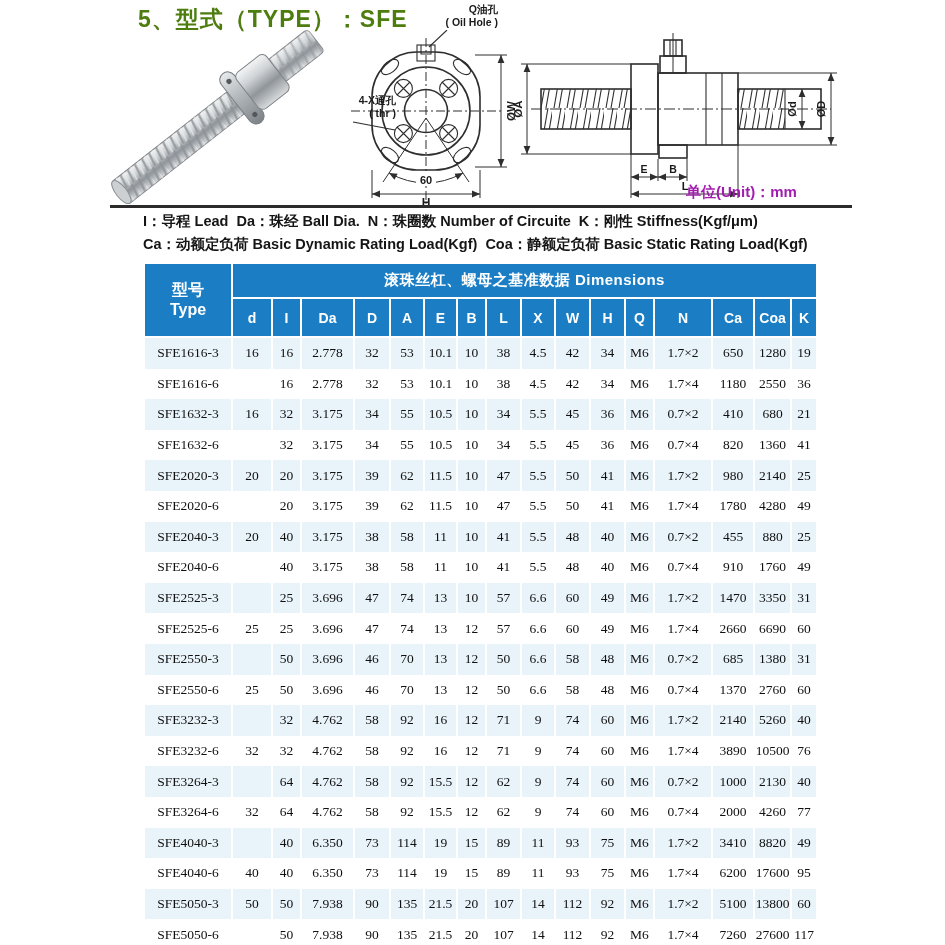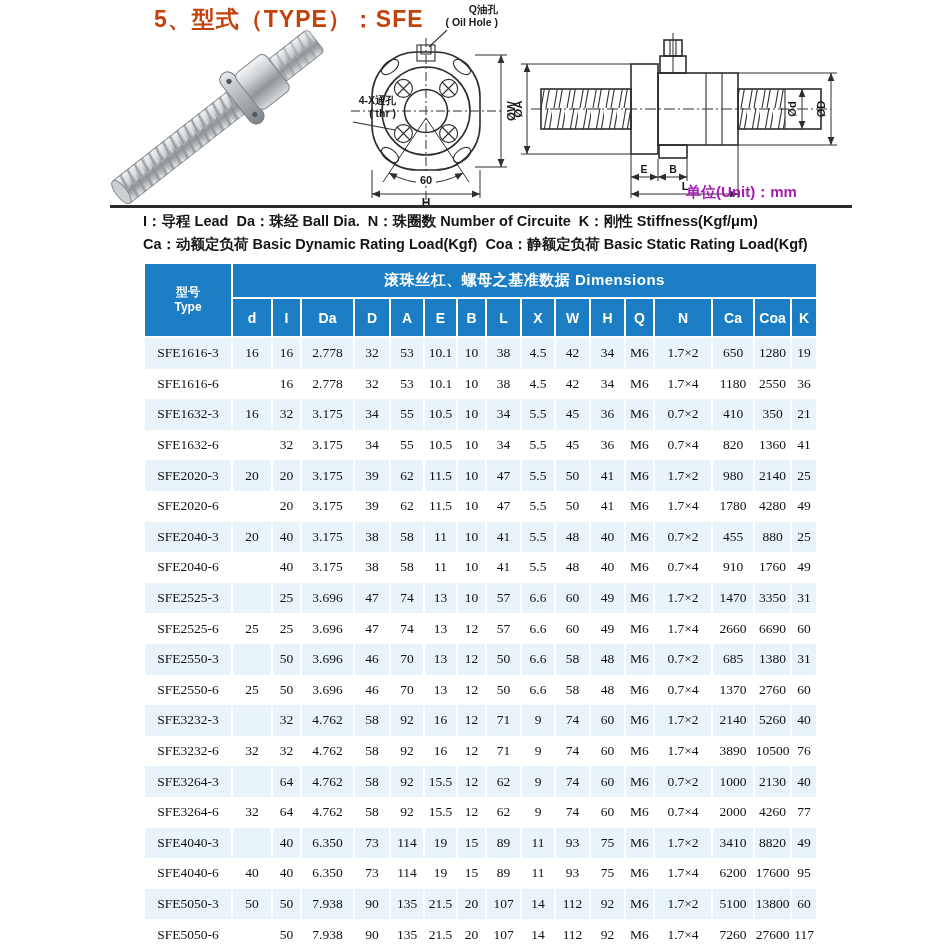--- a/index.html
+++ b/index.html
@@ -1,32 +1,32 @@
 <!DOCTYPE html>
 <html><head>
 <meta charset="utf-8">
 <style>
   html,body{margin:0;padding:0;background:#fff;}
   .page{position:relative;width:945px;height:945px;background:#fff;overflow:hidden;
         font-family:"Liberation Sans",sans-serif;color:#111;}
   .abs{position:absolute;}
-  .page-title{left:154px;top:4px;font-size:23px;font-weight:bold;letter-spacing:1px;color:#c2410c;}
+  .page-title{left:138px;top:4px;font-size:23px;font-weight:bold;letter-spacing:1px;color:#4d7c0f;}
   .fig-label{font-size:10.5px;font-weight:bold;line-height:1.2;text-align:right;color:#1a1a1a;white-space:nowrap;}
   .unit-note{left:686px;top:183px;font-size:15px;font-weight:bold;color:#a21caf;}
   .hrule{left:110px;top:205px;width:742px;height:2.5px;background:#2b2b2b;}
   .legend{left:143px;width:680px;font-size:14.5px;font-weight:bold;color:#151515;white-space:pre-wrap;}
   .legend.l1{top:212px;}
   .legend.l2{top:235px;}
 
   table.dim-table{position:absolute;left:143px;top:262px;border-collapse:collapse;table-layout:fixed;width:673px;}
   .dim-table th{background:#1b7ec5;color:#fff;border:2px solid #fff;
         font-family:"Liberation Sans",sans-serif;font-weight:bold;font-size:14px;padding:0;text-align:center;}
   .dim-table th.banner{height:33px;font-size:15px;letter-spacing:0.5px;}
   .dim-table tr.sub th{height:37px;}
-  .dim-table th.type-h{line-height:1.25;font-size:12px;}
+  .dim-table th.type-h{line-height:1.25;font-size:16px;}
   .dim-table td{height:30.6px;padding:0;text-align:center;vertical-align:middle;
         border-left:2px solid #fff;border-right:2px solid #fff;
         font-family:"Liberation Serif",serif;font-size:13.5px;color:#101010;}
   .dim-table tbody tr:nth-child(odd){background:#e9f3fa;}
   .dim-table tbody tr:nth-child(even){background:#ffffff;}
 
   svg text{font-family:"Liberation Sans",sans-serif;font-weight:bold;fill:#1a1a1a;}
   .dline{stroke:#2e2e2e;stroke-width:1.6;fill:none;}
   .tline{stroke:#2e2e2e;stroke-width:1.1;fill:none;}
   .dim{stroke:#2e2e2e;stroke-width:1;fill:none;}
@@ -317,21 +317,21 @@
           <td>55</td>
           <td>10.5</td>
           <td>10</td>
           <td>34</td>
           <td>5.5</td>
           <td>45</td>
           <td>36</td>
           <td>M6</td>
           <td>0.7×2</td>
           <td>410</td>
-          <td>350</td>
+          <td>680</td>
           <td>21</td>
         </tr>
         <tr>
           <td>SFE1632-6</td>
           <td></td>
           <td>32</td>
           <td>3.175</td>
           <td>34</td>
           <td>55</td>
           <td>10.5</td>

